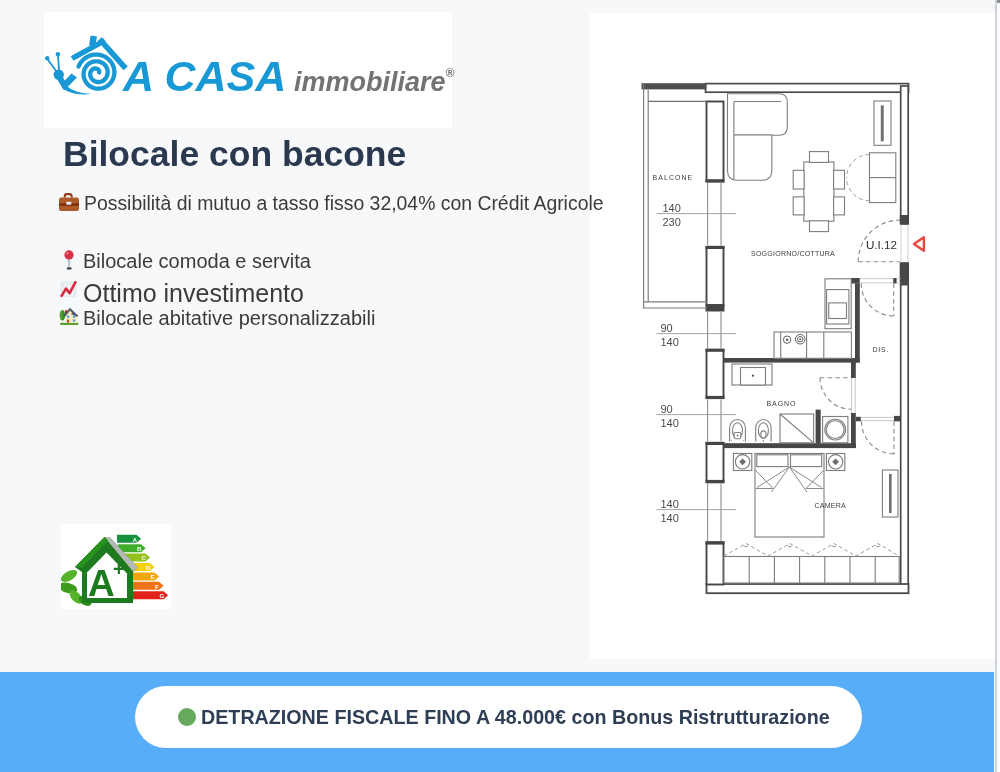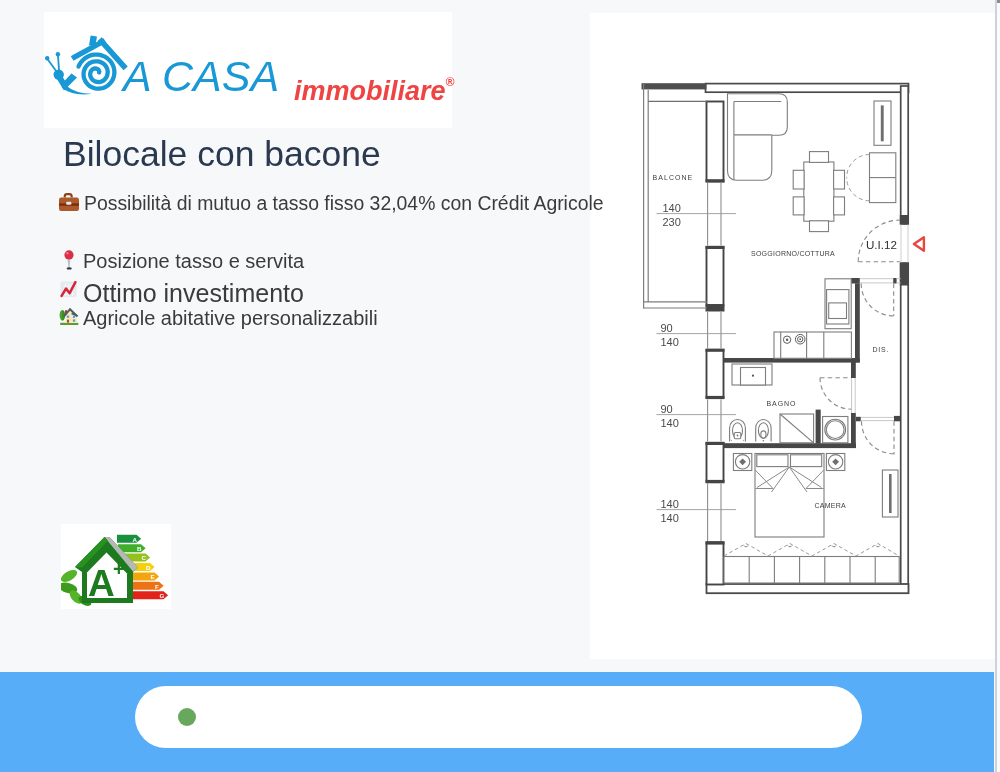--- a/index.html
+++ b/index.html
@@ -36,44 +36,44 @@
         <circle cx="57.9" cy="54.3" r="2.2"></circle>
 
     <circle cx="58.7" cy="74.6" r="5.2"></circle>
 
     <path d="M54.5,75 L64,90.5 L77,77.5 L71.5,73.5 L64.8,80.5 L59.5,71.5 Z"></path>
 
     <path d="M61.5,87.5 Q73,96.5 92,93.8 Q75,93.5 66,85.5 Z"></path>
   </g>
 </svg>
 
-<div class="abs" style="left:123px;top:52px;width:330px;height:42px;color:#1898d5;font-style:italic;font-weight:normal;font-size:43px;letter-spacing:0px;">A CASA</div>
-
-<div class="abs" style="left:294px;top:66px;color:#ef4444;font-style:italic;font-weight:bold;font-size:27px;margin-top:9px;">immobiliare<span style="font-size:12px;vertical-align:14px;">®</span></div>
-
-<div class="abs" style="left:63px;top:134px;font-size:35.5px;font-weight:normal;color:#2a3950;">Bilocale con bacone</div>
+<div class="abs" style="left:123px;top:52px;width:330px;height:42px;color:#1898d5;font-style:italic;font-weight:bold;font-size:43px;letter-spacing:0px;">A CASA</div>
+
+<div class="abs" style="left:294px;top:66px;color:#737373;font-style:italic;font-weight:bold;font-size:27px;">immobiliare<span style="font-size:12px;vertical-align:14px;">®</span></div>
+
+<div class="abs" style="left:63px;top:134px;font-size:35.5px;font-weight:bold;color:#2a3950;">Bilocale con bacone</div>
 
 <div class="abs" style="left:56px;top:192px;width:600px;height:22px;">
   <svg class="abs" style="left:0;top:1px;" width="24" height="22" viewBox="0 0 24 22">
     <path d="M8.7,4.6 V3.4 a2.3,2.3 0 0 1 2.3,-2.3 h2.4 a2.3,2.3 0 0 1 2.3,2.3 v1.2" fill="none" stroke="#8a4119" stroke-width="2.1"></path>
     <rect x="3" y="4.6" width="20" height="13.4" rx="2.2" fill="#ad5a28"></rect>
     <rect x="3" y="10.4" width="20" height="2.4" fill="#7a2e12"></rect>
     <rect x="10.2" y="8.8" width="5.2" height="3" rx="1" fill="#dce9f4"></rect>
   </svg>
   <span class="abs" style="left:28px;top:0;font-size:19.4px;color:#3b3b3b;white-space:nowrap;">Possibilità di mutuo a tasso fisso 32,04% con Crédit Agricole</span>
 </div>
 
 <div class="abs" style="left:56px;top:249px;width:600px;height:22px;">
   <svg class="abs" style="left:4px;top:0px;" width="18" height="22" viewBox="0 0 18 22">
     <polygon points="7.6,10.3 10.4,10.3 9.6,18.6 8.4,18.6" fill="#b8c4cc"></polygon>
     <ellipse cx="9.2" cy="19.4" rx="2.6" ry="1.2" fill="#343a40"></ellipse>
     <circle cx="9" cy="5.9" r="4.6" fill="#da2f44"></circle>
     <circle cx="7.4" cy="4.3" r="1.2" fill="#ee7e8e"></circle>
   </svg>
-  <span class="abs" style="left:27px;top:1px;font-size:20px;color:#3b3b3b;white-space:nowrap;">Posizione tasso e servita</span>
+  <span class="abs" style="left:27px;top:1px;font-size:20px;color:#3b3b3b;white-space:nowrap;">Bilocale comoda e servita</span>
 </div>
 
 <div class="abs" style="left:56px;top:278px;width:600px;height:22px;">
   <svg class="abs" style="left:4px;top:3px;" width="17" height="17" viewBox="0 0 17 17">
     <rect x="0.5" y="0.5" width="16" height="15.5" rx="1.5" fill="#e4eaef"></rect>
     <path d="M4,5 H14 M4,9 H14 M4,13 H14 M5.5,2 V15 M9,2 V15 M12.5,2 V15" stroke="#f5f8fa" stroke-width="1" fill="none"></path>
     <path d="M1.6,14.9 L6,7.6 L9.7,12.2 L15.4,1.2" fill="none" stroke="#d8253a" stroke-width="2.5" stroke-linecap="round" stroke-linejoin="round"></path>
   </svg>
   <span class="abs" style="left:27px;top:1px;font-size:25px;color:#3b3b3b;white-space:nowrap;">Ottimo investimento</span>
 </div>
@@ -86,21 +86,21 @@
     <rect x="9" y="3.2" width="2.2" height="3.5" fill="#bf3333"></rect>
     <rect x="9.5" y="8" width="11.5" height="8" fill="#f9e9bb"></rect>
     <path d="M9,8.8 L14,3 L19,8.8 Z" fill="#f9e9bb"></path>
     <path d="M8.3,9.1 L14,2.2 L21.2,9.2" fill="none" stroke="#4e5a68" stroke-width="2"></path>
     <path d="M15.6,6.6 L21.8,9.1" fill="none" stroke="#4e5a68" stroke-width="1.6"></path>
     <rect x="10.9" y="8.6" width="2.2" height="2.2" fill="#4aa3e8"></rect>
     <rect x="16.9" y="8.6" width="2.2" height="2.3" fill="#4aa3e8"></rect>
     <rect x="16.9" y="12.4" width="2.2" height="2.4" fill="#4aa3e8"></rect>
     <rect x="10.9" y="12.6" width="2.2" height="3.1" fill="#a9532c"></rect>
   </svg>
-  <span class="abs" style="left:27px;top:2px;font-size:20px;color:#3b3b3b;white-space:nowrap;">Agricole abitative personalizzabili</span>
+  <span class="abs" style="left:27px;top:2px;font-size:20px;color:#3b3b3b;white-space:nowrap;">Bilocale abitative personalizzabili</span>
 </div>
 
 <svg class="abs" style="left:61px;top:524px;" width="110" height="85" viewBox="0 0 110 85">
   <rect x="0" y="0" width="110" height="85" fill="#ffffff"></rect>
 
   <g font-family="Liberation Sans, sans-serif" font-size="6.2" font-weight="bold" fill="#ffffff">
     <path d="M56,10.8 h19.5 l4.6,4 l-4.6,4 h-19.5 z" fill="#18913d"></path>
         <text x="71.5" y="17.6">A</text>
     <path d="M57,20.2 h23 l4.6,4 l-4.6,4 h-23 z" fill="#3fae2a"></path>
         <text x="76" y="27">B</text>
@@ -135,20 +135,21 @@
 <div class="abs" style="left:995px;top:0;width:2px;height:772px;background:#cfd3d7;"></div>
 
 <div class="abs" style="left:997px;top:0;width:3px;height:772px;background:#fafbfc;"></div>
 
 <div class="abs" style="left:997px;top:0;width:3px;height:3px;background:#8a8f94;"></div>
 
 <div class="abs" style="left:135px;top:686px;width:727px;height:62px;background:#ffffff;border-radius:31px;"></div>
 
 <div class="abs" style="left:178px;top:708px;width:18px;height:18px;border-radius:50%;background:#68a85c;"></div>
 
+<div class="abs" style="left:201px;top:706px;font-size:19.7px;font-weight:bold;color:#2e3e55;white-space:nowrap;">DETRAZIONE FISCALE FINO A 48.000€ con Bonus Ristrutturazione</div>
 
 <svg class="abs" style="left:625px;top:70px;" width="325" height="550" viewBox="625 70 325 550">
 <g fill="none" stroke-linecap="butt">
 
   <rect x="705.5" y="83.6" width="203" height="8.6" fill="#ffffff" stroke="#4a4a4a" stroke-width="1.7"></rect>
 
   <rect x="641.5" y="83.2" width="65" height="6.2" fill="#4f4f4f" stroke="none"></rect>
 
   <rect x="900.7" y="86" width="7.5" height="138" fill="#ffffff" stroke="#4a4a4a" stroke-width="1.7"></rect>
 

